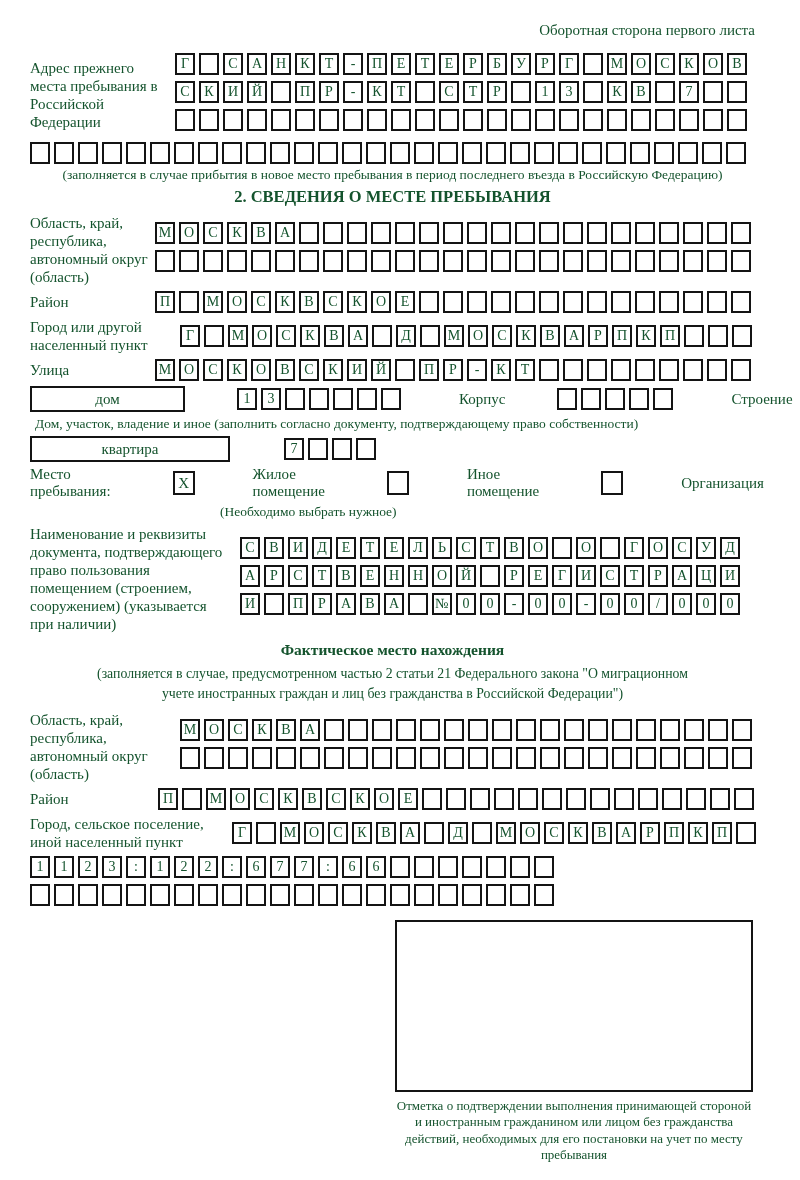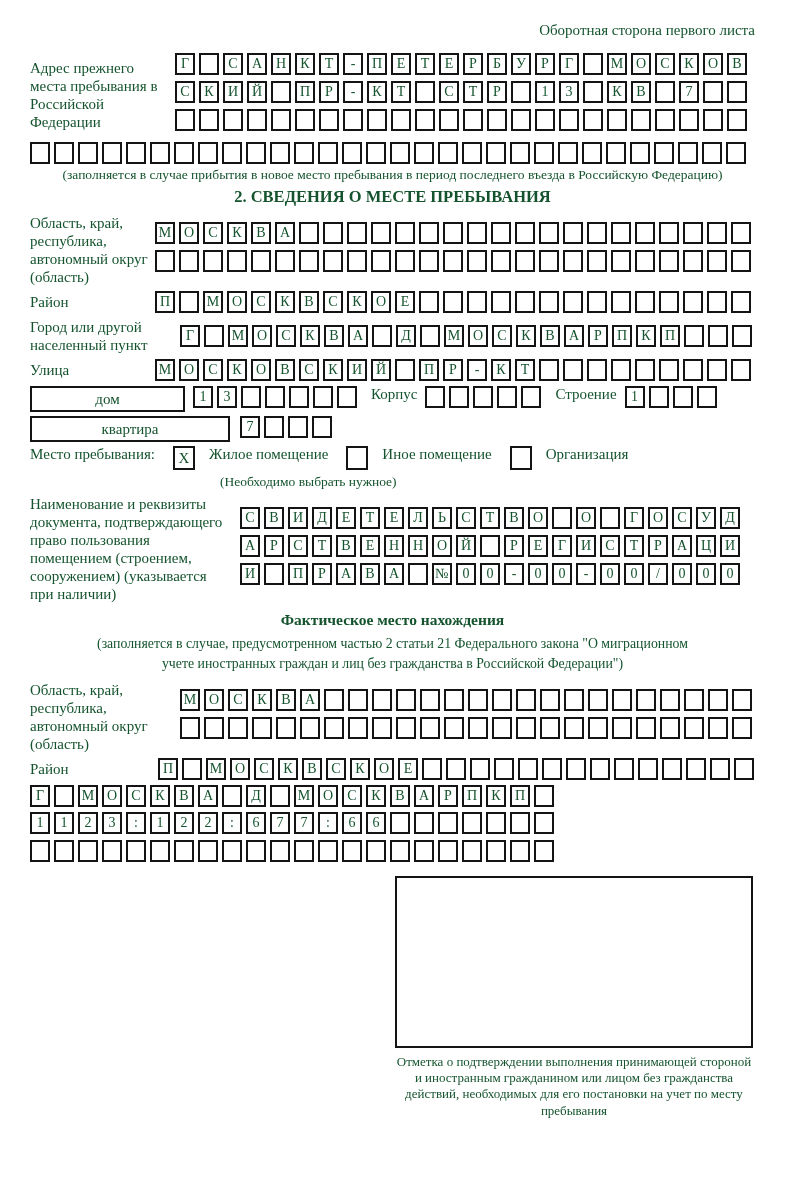--- a/index.html
+++ b/index.html
@@ -21,21 +21,21 @@
     box-sizing:border-box;flex:0 0 20px;width:20px;height:22px;
     border:2px solid #141414;display:flex;align-items:center;justify-content:center;
     font-size:14px;line-height:1;background:#fff;
   }
   .caption{font-size:13.5px;line-height:1.2;margin:1px 0 4px;}
   .center{text-align:center;}
   .indent5{margin-left:5px;}
   h2.sec{font-size:16.5px;text-align:center;margin:4px 0 7px;font-weight:bold;}
   h3.fact{font-size:15.5px;text-align:center;margin:8px 0 5px;font-weight:bold;}
   .fact-note{font-size:13.8px;text-align:center;max-width:620px;margin:0 auto 8px;line-height:1.4;}
-  .inline-row{display:flex;margin-bottom:4px;}
+  .inline-row{display:flex;align-items:center;margin-bottom:4px;gap:44px;}
   .widebox{box-sizing:border-box;border:2px solid #141414;height:26px;
     display:flex;align-items:center;justify-content:center;font-size:15px;flex:0 0 auto;background:#fff;}
   .wb155{width:155px;margin-right:8px;}
   .wb200{width:200px;margin-right:10px;}
   .inl-lbl{font-size:15px;margin:0 8px 0 14px;flex:0 0 auto;}
   .mesto{font-size:15px;}
   .mesto .opt{margin-right:6px;}
   .cb{flex:0 0 22px;width:22px;height:24px;margin:0 14px 0 12px;font-size:15px;}
   .mesto-note{font-size:13.5px;margin:0 0 5px 190px;}
   .stamp-area{margin-left:365px;margin-top:8px;width:358px;}
@@ -340,20 +340,21 @@
         <div class="cell"></div>
       </div>
     <div class="inl-lbl">Строение</div>
     <div class="boxrow">
         <div class="cell">1</div>
         <div class="cell"></div>
         <div class="cell"></div>
         <div class="cell"></div>
       </div>
   </div>
+  <div class="caption indent5">Дом, участок, владение и иное (заполнить согласно документу, подтверждающему право собственности)</div>
 
   <div class="inline-row">
     <div class="widebox wb200">квартира</div>
     <div class="boxrow">
         <div class="cell">7</div>
         <div class="cell"></div>
         <div class="cell"></div>
         <div class="cell"></div>
       </div>
   </div>
@@ -530,20 +531,21 @@
         <div class="cell"></div>
         <div class="cell"></div>
         <div class="cell"></div>
         <div class="cell"></div>
         <div class="cell"></div>
         <div class="cell"></div>
       </div>
   </div>
 
   <div class="field">
+    <div class="lbl w202">Город, сельское поселение, иной населенный пункт</div>
     <div class="boxrow">
         <div class="cell">Г</div>
         <div class="cell"></div>
         <div class="cell">М</div>
         <div class="cell">О</div>
         <div class="cell">С</div>
         <div class="cell">К</div>
         <div class="cell">В</div>
         <div class="cell">А</div>
         <div class="cell"></div>

